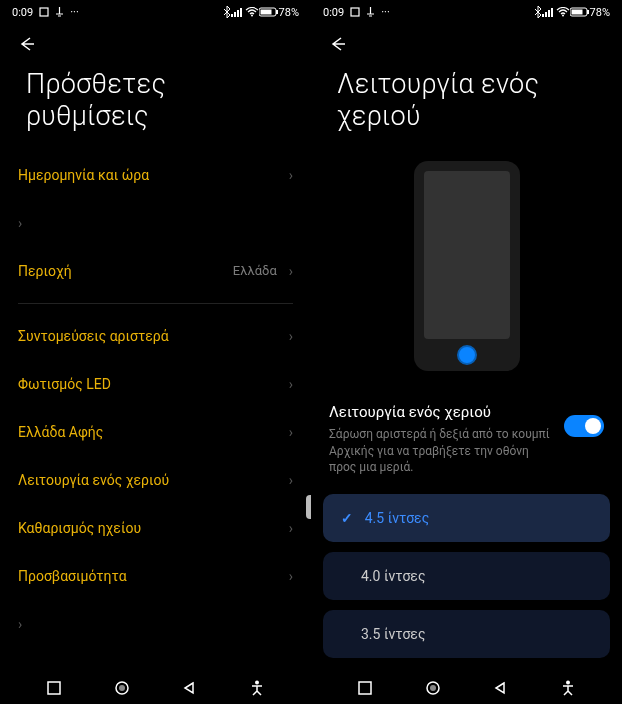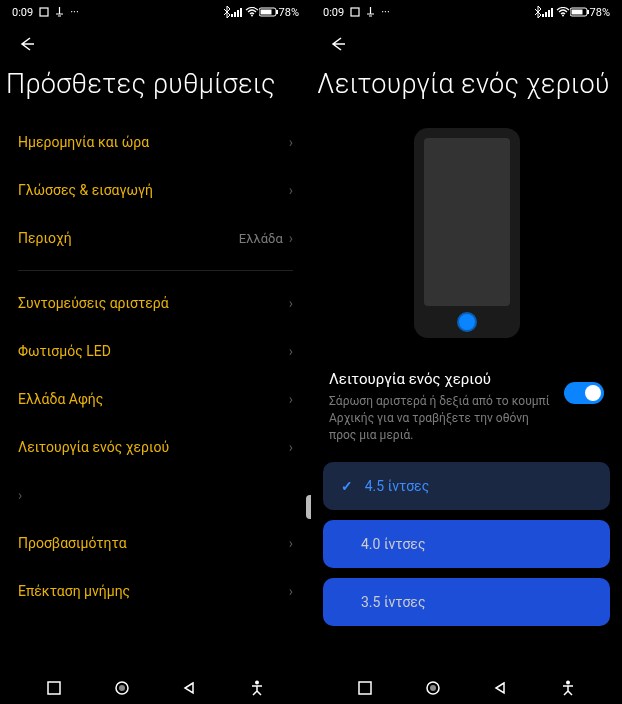--- a/index.html
+++ b/index.html
@@ -7,43 +7,43 @@
   .screen { width: 311px; height: 704px; background: #000; color: #fff; position: relative; display: flex; flex-direction: column; }
 
   .status-bar { display: flex; justify-content: space-between; align-items: center; padding: 4px 12px; font-size: 11px; height: 24px; }
   .status-left { display: flex; align-items: center; gap: 6px; }
   .status-right { display: flex; align-items: center; gap: 0; }
   .status-icon { display: inline-flex; align-items: center; }
 
   .header-row { padding: 8px 14px 0; }
   .back { width: 24px; height: 24px; display: inline-flex; align-items: center; justify-content: center; cursor: pointer; }
 
-  .page-title { font-size: 27px; font-weight: 300; padding: 10px 6px 18px; line-height: 1.2; letter-spacing: 0.3px; }
+  .page-title { font-size: 27px; font-weight: 300; padding: 10px 26px 18px; line-height: 1.2; letter-spacing: 0.3px; }
 
   .list { flex: 1; overflow: hidden; }
   .row { display: flex; align-items: center; justify-content: space-between; padding: 16px 18px; font-size: 14px; cursor: pointer; }
   .row .label { color: #eab308; }
-  .row .value { color: #7c7c7c; font-size: 13px; }
+  .row .value { color: #7c7c7c; font-size: 13px; margin-right: 6px; }
   .chev { color: #555; }
   .divider { height: 1px; background: #222; margin: 8px 18px; }
 
   
   .phone-illus { display: flex; justify-content: center; margin: 10px 0 24px; }
   .phone-body { width: 106px; height: 210px; background: #1b1b1b; border-radius: 14px; padding: 10px 10px 6px; display: flex; flex-direction: column; align-items: center; }
   .phone-screen { width: 100%; flex: 1; background: #333; border-radius: 4px; }
   .home-btn { width: 20px; height: 20px; border-radius: 50%; background: #0a84ff; margin-top: 6px; border: 2px solid #085fb5; }
 
   .toggle-row { padding: 8px 18px 18px; display: flex; align-items: flex-start; gap: 12px; }
   .toggle-text { flex: 1; }
   .toggle-title { font-size: 15px; color: #fff; margin-bottom: 5px; }
   .toggle-desc { font-size: 12px; color: #7c7c7c; line-height: 1.4; }
   .toggle { width: 40px; height: 22px; background: #0a84ff; border-radius: 11px; position: relative; margin-top: 12px; flex-shrink: 0; }
   .toggle .knob { width: 16px; height: 16px; background: #fff; border-radius: 50%; position: absolute; top: 3px; right: 3px; }
 
-  .option { margin: 0 12px 10px; padding: 16px 18px; background: #1d4ed8; border-radius: 10px; font-size: 14px; display: flex; align-items: center; gap: 10px; cursor: pointer; color:#ccc; }
+  .option { margin: 0 12px 10px; padding: 16px 18px; background: #0f172a; border-radius: 10px; font-size: 14px; display: flex; align-items: center; gap: 10px; cursor: pointer; color:#ccc; }
   .option.selected { background: #1a2844; color: #3b8cff; }
   .check { visibility: hidden; font-weight: bold; }
   .option.selected .check { visibility: visible; }
   .option .olabel { margin-left: 2px; }
   .option:not(.selected) .olabel { margin-left: 20px; }
 
   .navbar { height: 32px; display: flex; justify-content: space-around; align-items: center; padding: 0 20px; }
   .nav-btn { width: 22px; height: 22px; display: inline-flex; align-items: center; justify-content: center; cursor: pointer; }
 
   .float-dot { position: absolute; right: -3px; top: 495px; width: 8px; height: 24px; background: #bbb; border-radius: 4px 0 0 4px; }
@@ -107,21 +107,20 @@
   </div>
 
   <div class="page-title">Πρόσθετες ρυθμίσεις</div>
 
   <div class="list">
     <div class="row">
       <span class="label">Ημερομηνία και ώρα</span>
       <span class="chev">›</span>
     </div>
     <div class="row">
-      <span class="label">Γλώσσες &amp; εισαγωγή</span>
       <span class="chev">›</span>
     </div>
     <div class="row">
       <span class="label">Περιοχή</span>
       <span style="display:flex;align-items:center;gap:6px">
         <span class="value">Ελλάδα</span>
         <span class="chev">›</span>
       </span>
     </div>
     <div class="divider"></div>
@@ -135,28 +134,28 @@
     </div>
     <div class="row">
       <span class="label">Ελλάδα Αφής</span>
       <span class="chev">›</span>
     </div>
     <div class="row">
       <span class="label">Λειτουργία ενός χεριού</span>
       <span class="chev">›</span>
     </div>
     <div class="row">
+      <span class="label">Καθαρισμός ηχείου</span>
       <span class="chev">›</span>
     </div>
     <div class="row">
       <span class="label">Προσβασιμότητα</span>
       <span class="chev">›</span>
     </div>
     <div class="row">
-      <span class="label">Επέκταση μνήμης</span>
       <span class="chev">›</span>
     </div>
   </div>
 
   <div class="navbar">
     <span class="nav-btn">
         <svg width="14" height="14">
           <rect x="1" y="1" width="12" height="12" fill="none" stroke="#fff" stroke-width="1.5"></rect>
         </svg>
       </span>

